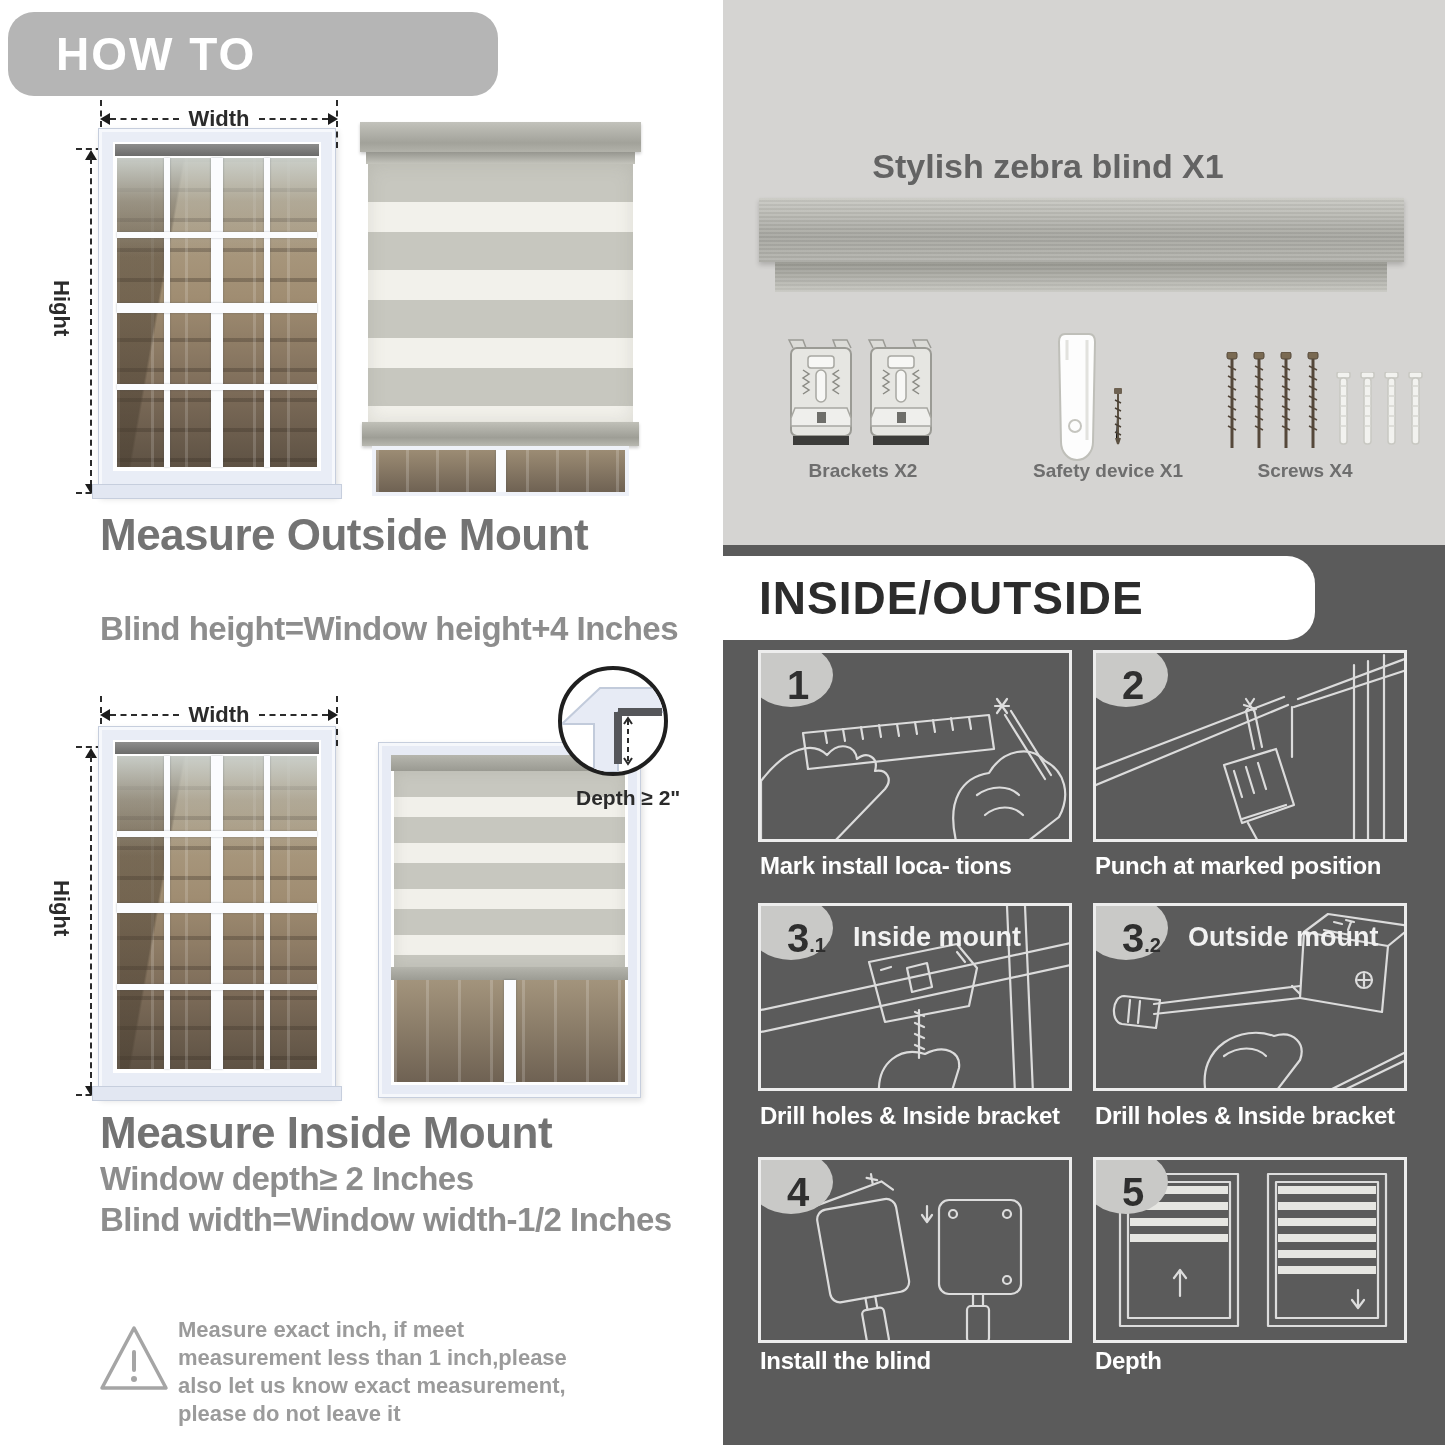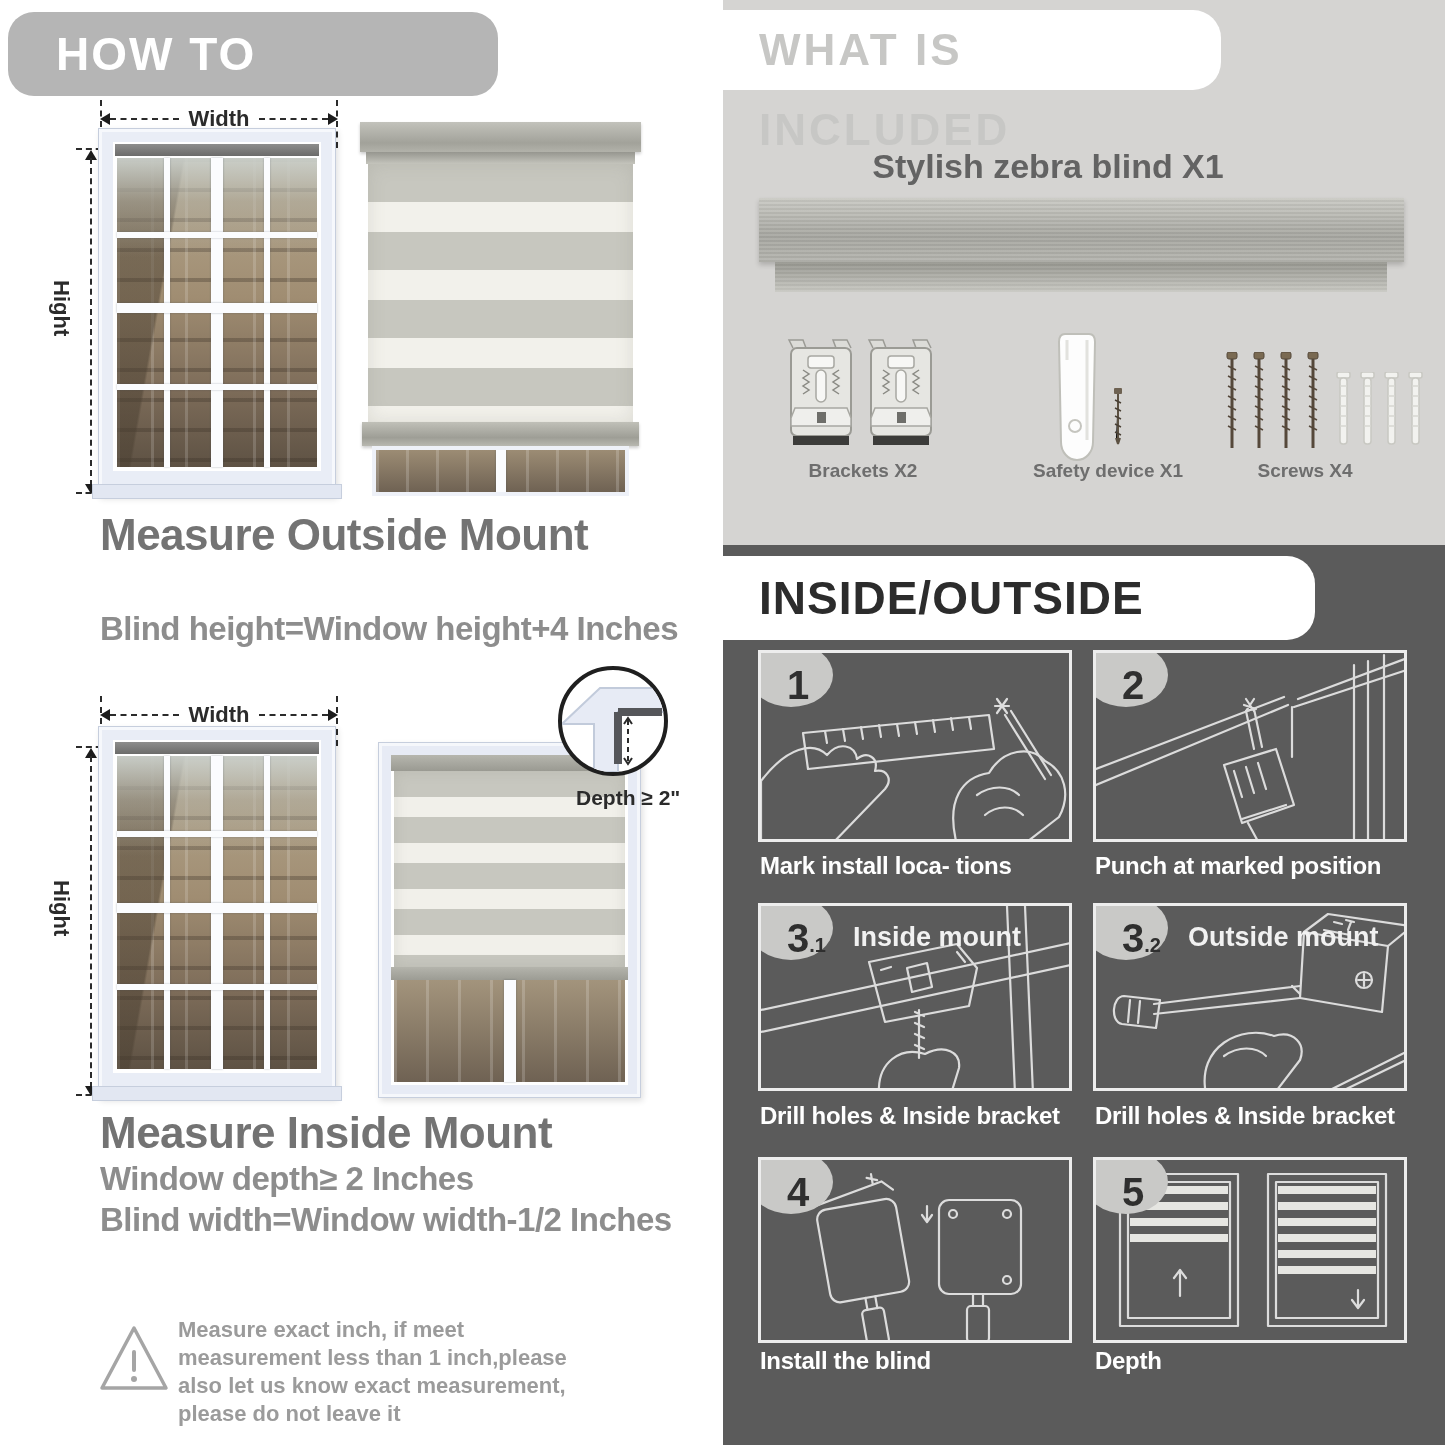--- a/index.html
+++ b/index.html
@@ -248,23 +248,20 @@
 
     <svg style="position:absolute; left:98px; top:1322px;" width="72" height="74" viewBox="0 0 72 74">
       <path d="M36,6 L68,66 L4,66 Z" fill="none" stroke="#a5a5a5" stroke-width="3.5" stroke-linejoin="round"></path>
       <path d="M36,30 L36,48" stroke="#a5a5a5" stroke-width="4" stroke-linecap="round"></path>
       <circle cx="36" cy="57" r="3" fill="#a5a5a5"></circle>
     </svg>
     <div class="note-text" style="left:178px; top:1316px;">Measure exact inch, if meet measurement less than 1 inch,please also let us know exact measurement, please do not leave it</div>
   </section>
 
   <section class="right-top">
-    <div class="h2box">
-      <span>WHAT IS INCLUDED</span>
-    </div>
     <div class="blind-title">Stylish zebra blind X1</div>
 
     <div class="cass-main"></div>
     <div class="cass-lip"></div>
 
     <svg class="hw" style="left:62px; top:338px;" width="72" height="118" viewBox="0 0 72 118">
       <path d="M8,10 L4,2 L18,2 L21,10 M51,10 L48,2 L62,2 L66,10" fill="#dcdcd8" stroke="#9b9b95" stroke-width="1.5"></path>
       <rect x="6" y="10" width="60" height="88" rx="6" fill="#e6e6e2" stroke="#9b9b95" stroke-width="2"></rect>
       <rect x="23" y="18" width="26" height="12" rx="3" fill="#f7f7f5" stroke="#a8a8a2" stroke-width="1.5"></rect>
       <path d="M18,32 l6,4 l-6,4 l6,4 l-6,4 l6,4 l-6,4 M54,32 l-6,4 l6,4 l-6,4 l6,4 l-6,4 l6,4" fill="none" stroke="#8a8a84" stroke-width="1.5"></path>

